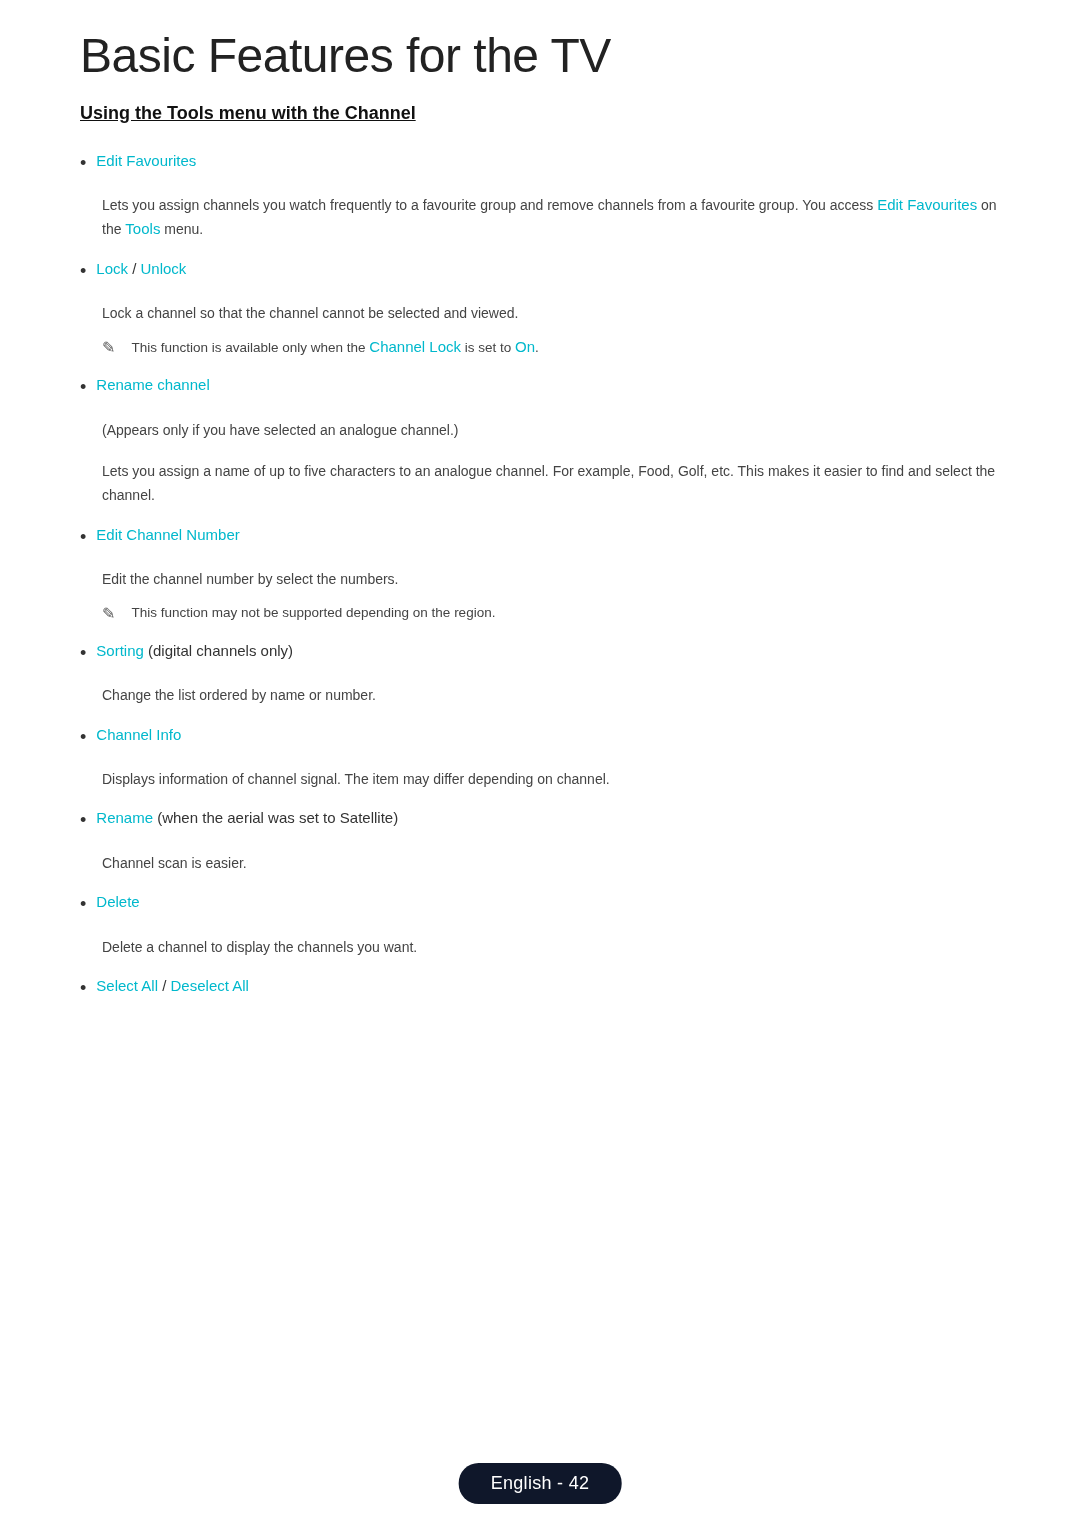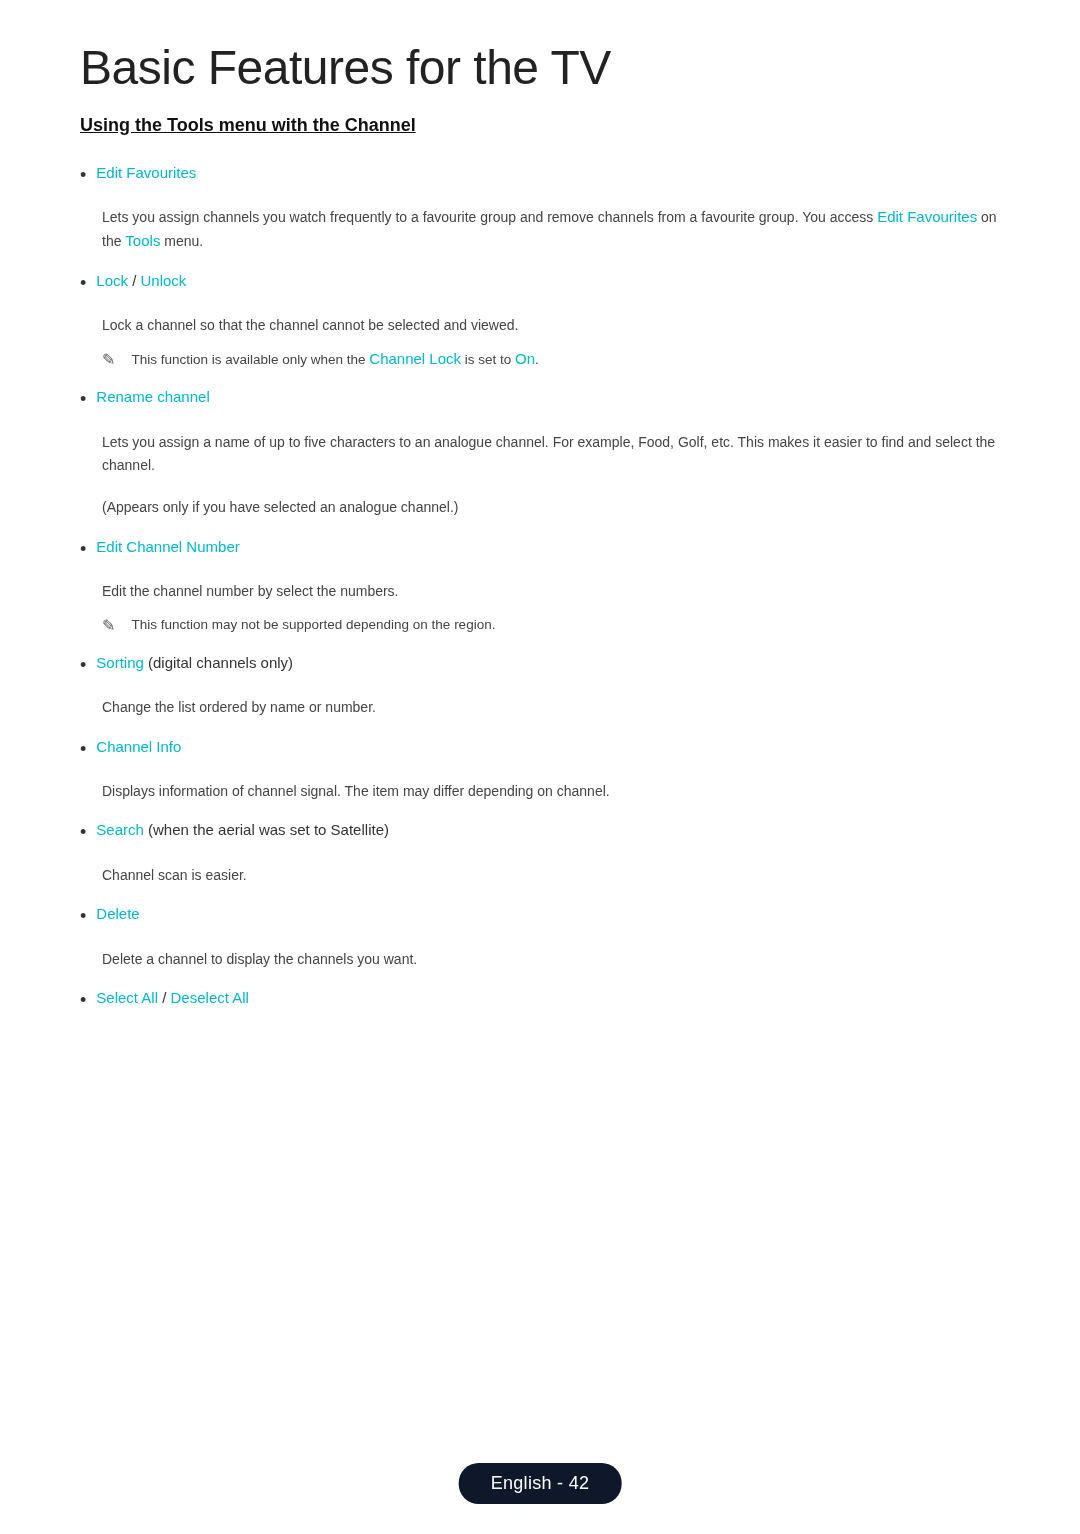--- a/index.html
+++ b/index.html
@@ -10,21 +10,21 @@
 
     body {
       background: #ffffff;
       font-family: Arial, sans-serif;
       width: 1080px;
       min-height: 1534px;
       position: relative;
     }
 
     .page-container {
-      padding: 40px 80px 100px 80px;
+      padding: 28px 80px 100px 80px;
       max-width: 1080px;
     }
 
     .page-title {
       font-size: 48px;
       font-weight: 300;
       color: #222222;
       margin-bottom: 20px;
       letter-spacing: -0.5px;
     }
@@ -164,22 +164,22 @@
       </div>
     </li>
 
     <li>
       <div class="bullet-row">
         <span class="bullet-dot">•</span>
         <span class="bullet-label">
           <a class="link-text" href="#">Rename channel</a>
         </span>
       </div>
+      <p class="body-text">(Appears only if you have selected an analogue channel.)</p>
       <p class="body-text">Lets you assign a name of up to five characters to an analogue channel. For example, Food, Golf, etc. This makes it easier to find and select the channel.</p>
-      <p class="body-text">(Appears only if you have selected an analogue channel.)</p>
     </li>
 
     <li>
       <div class="bullet-row">
         <span class="bullet-dot">•</span>
         <span class="bullet-label">
           <a class="link-text" href="#">Edit Channel Number</a>
         </span>
       </div>
       <p class="body-text">Edit the channel number by select the numbers.</p>
@@ -207,21 +207,21 @@
           <a class="link-text" href="#">Channel Info</a>
         </span>
       </div>
       <p class="body-text">Displays information of channel signal. The item may differ depending on channel.</p>
     </li>
 
     <li>
       <div class="bullet-row">
         <span class="bullet-dot">•</span>
         <span class="bullet-label">
-          <a class="link-text" href="#">Search</a>
+          <a class="link-text" href="#">Rename</a>
           <span class="plain-text-inline"> (when the aerial was set to Satellite)</span>
         </span>
       </div>
       <p class="body-text">Channel scan is easier.</p>
     </li>
 
     <li>
       <div class="bullet-row">
         <span class="bullet-dot">•</span>
         <span class="bullet-label">

